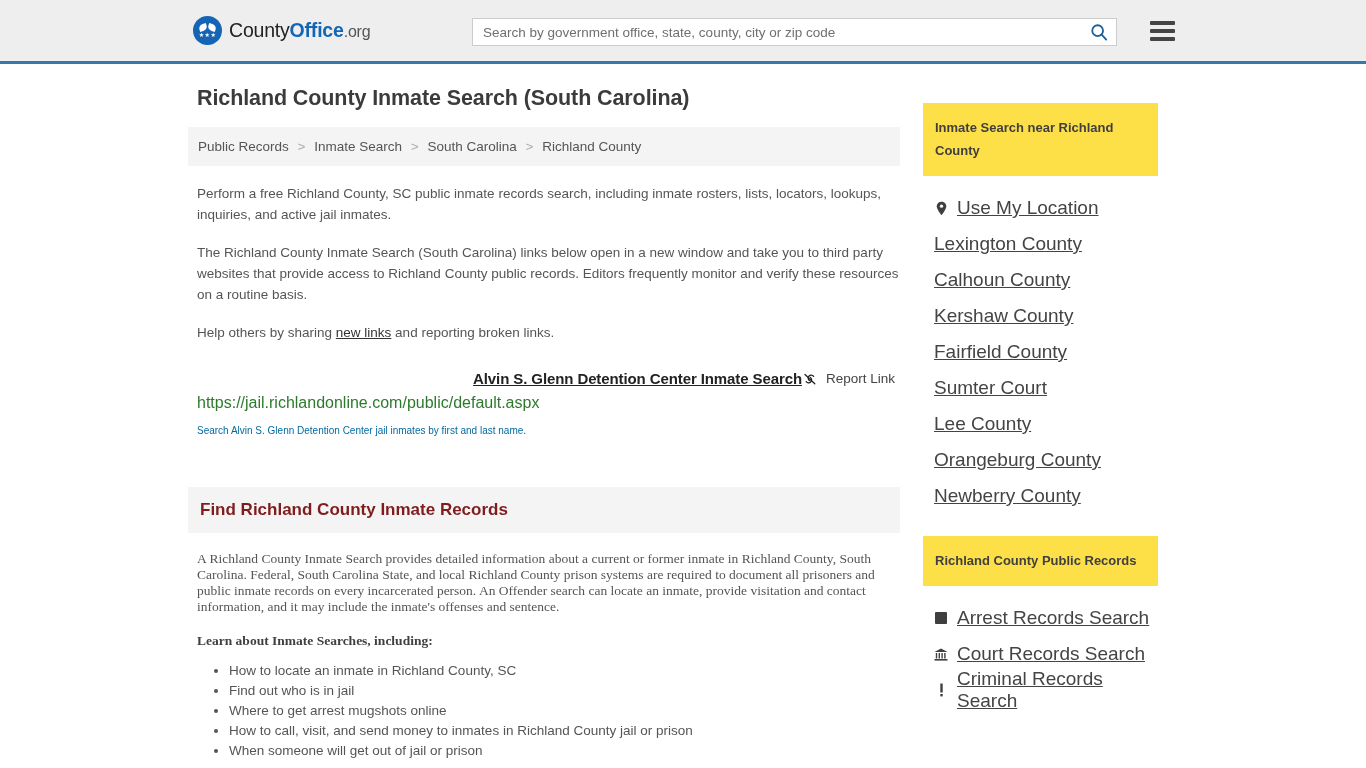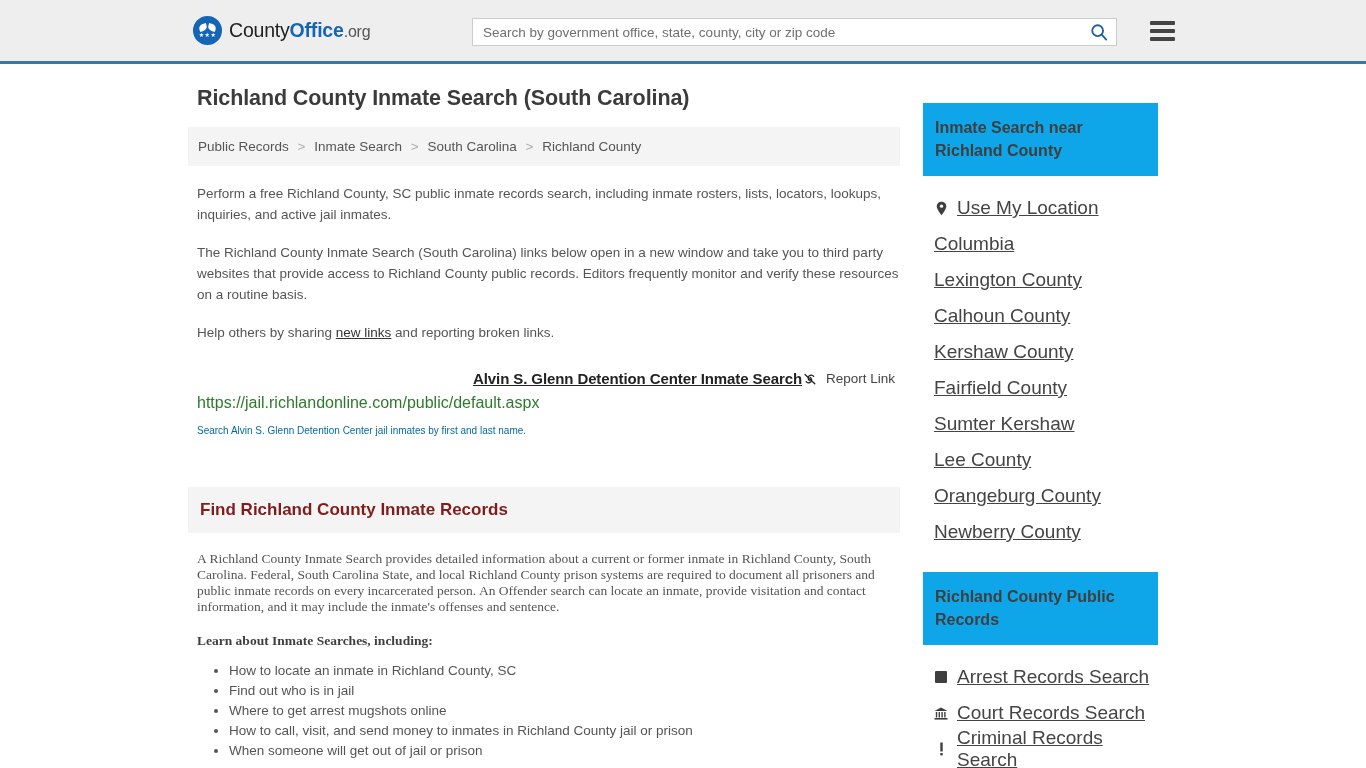--- a/index.html
+++ b/index.html
@@ -240,23 +240,23 @@
   }
   .section-body li {
     font-size: 13.5px;
     line-height: 20px;
     color: #555555;
     margin-bottom: 0px;
   }
 
   
   .side-card-head {
-    background: #0ea5e9;
+    background: #fde047;
     padding: 13px 12px 14px 12px;
-    font-size: 16px;
+    font-size: 13px;
     font-weight: bold;
     color: #3f3f3f;
     line-height: 23px;
   }
   .side-list { padding: 14px 0 0 0; margin: 0; }
   .side-item {
     display: flex;
     align-items: center;
     gap: 9px;
     padding: 0 0 0 11px;
@@ -373,36 +373,33 @@
             <span class="side-ico">
               <svg width="11" height="15" viewBox="0 0 12 16">
                 <path d="M6 0.5 C3 0.5 0.8 2.7 0.8 5.6 C0.8 9.3 6 15.3 6 15.3 C6 15.3 11.2 9.3 11.2 5.6 C11.2 2.7 9 0.5 6 0.5 Z" fill="#3f3f3f"></path>
                 <circle cx="6" cy="5.5" r="1.8" fill="#f7f7f7"></circle>
               </svg>
             </span>
             <a href="#">Use My Location</a>
           </div>
 
           <div class="side-item">
-            <a href="#">Columbia</a>
-          </div>
-          <div class="side-item">
             <a href="#">Lexington County</a>
           </div>
           <div class="side-item">
             <a href="#">Calhoun County</a>
           </div>
           <div class="side-item">
             <a href="#">Kershaw County</a>
           </div>
           <div class="side-item">
             <a href="#">Fairfield County</a>
           </div>
           <div class="side-item">
-            <a href="#">Sumter Kershaw</a>
+            <a href="#">Sumter Court</a>
           </div>
           <div class="side-item">
             <a href="#">Lee County</a>
           </div>
           <div class="side-item">
             <a href="#">Orangeburg County</a>
           </div>
           <div class="side-item">
             <a href="#">Newberry County</a>
           </div>

